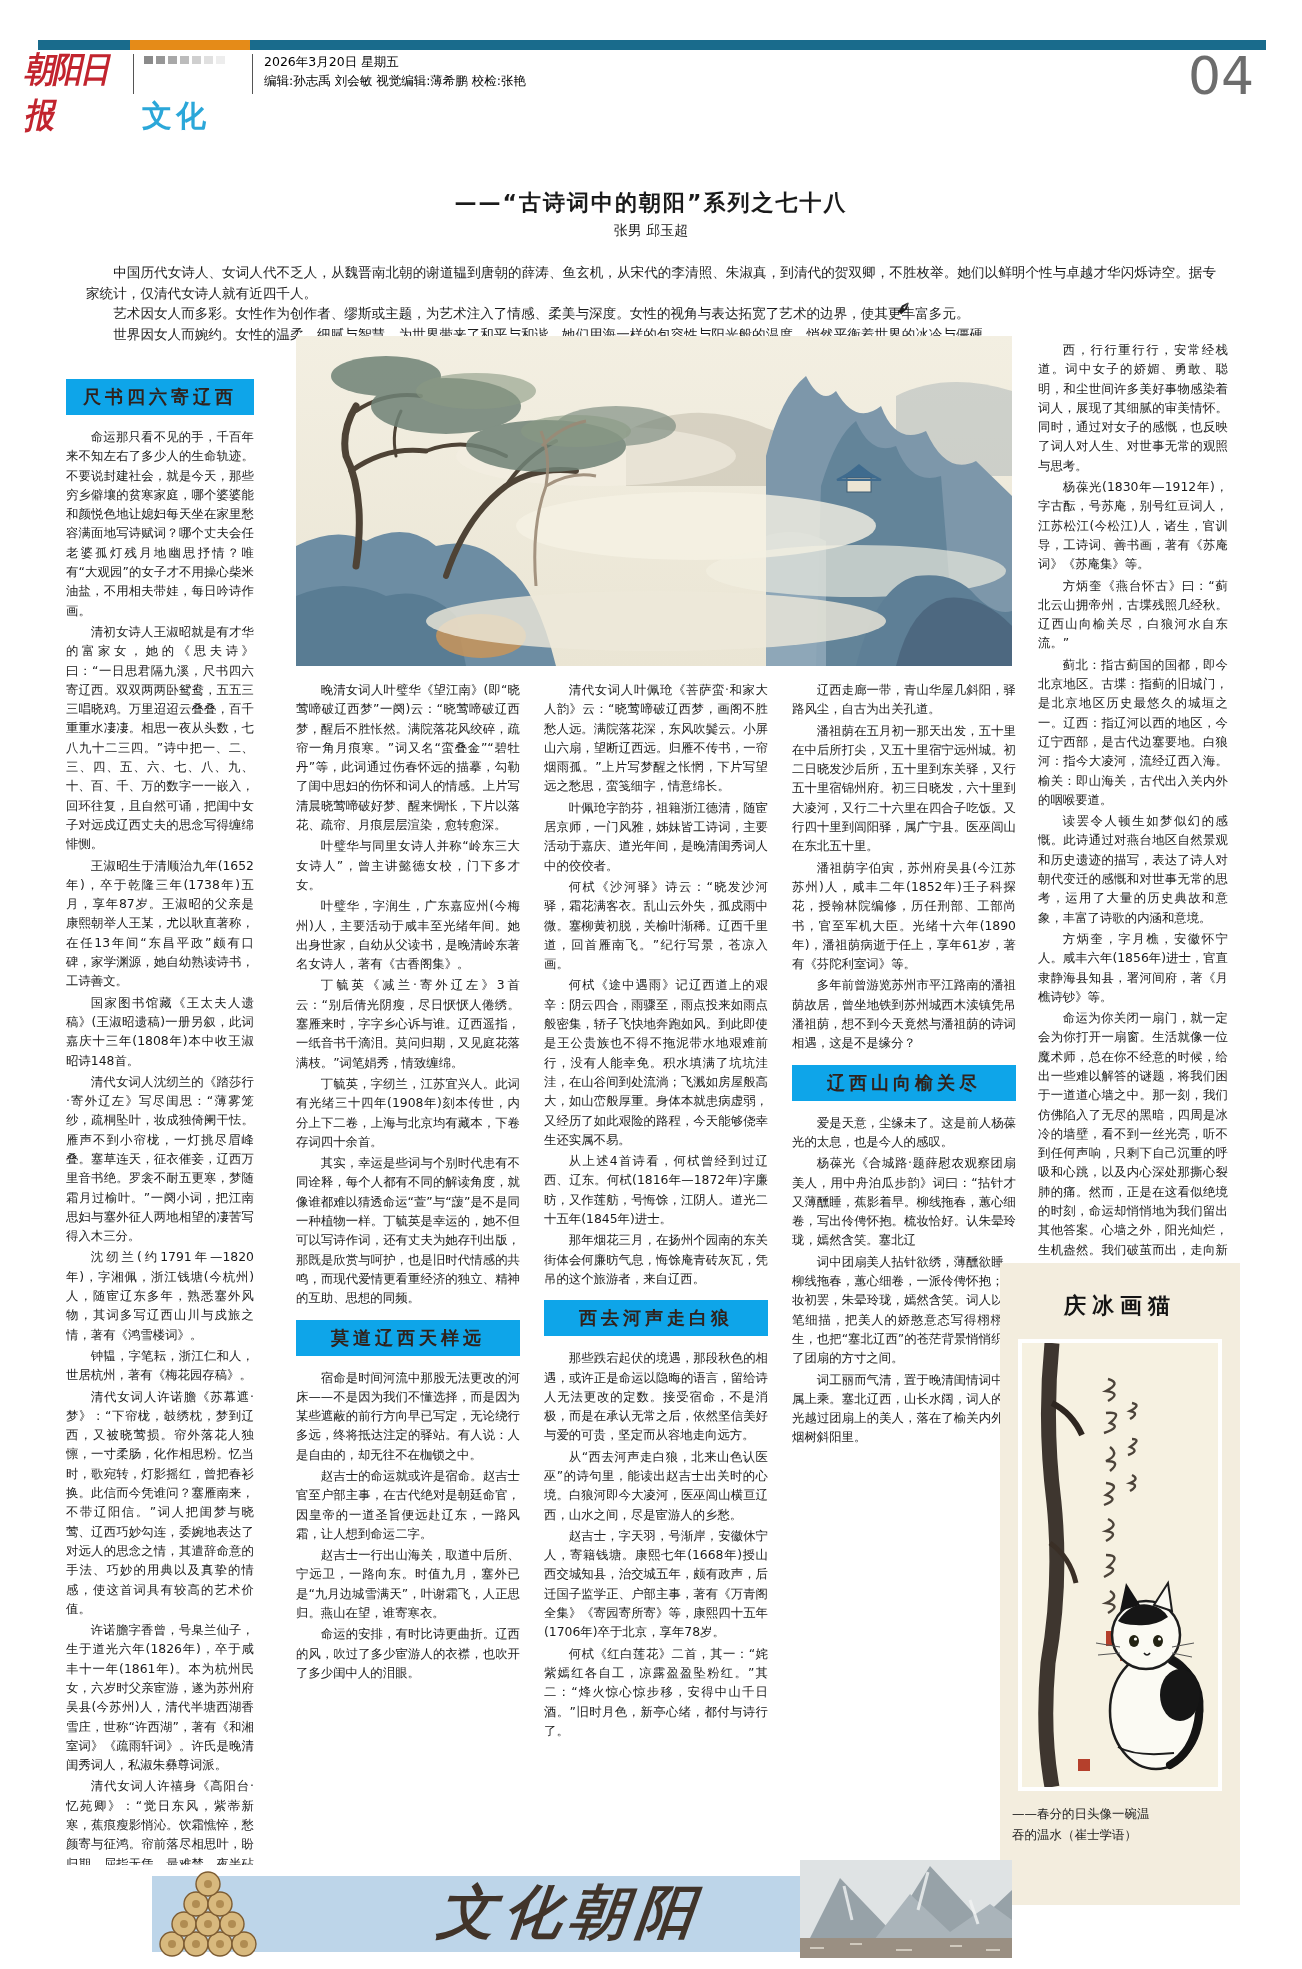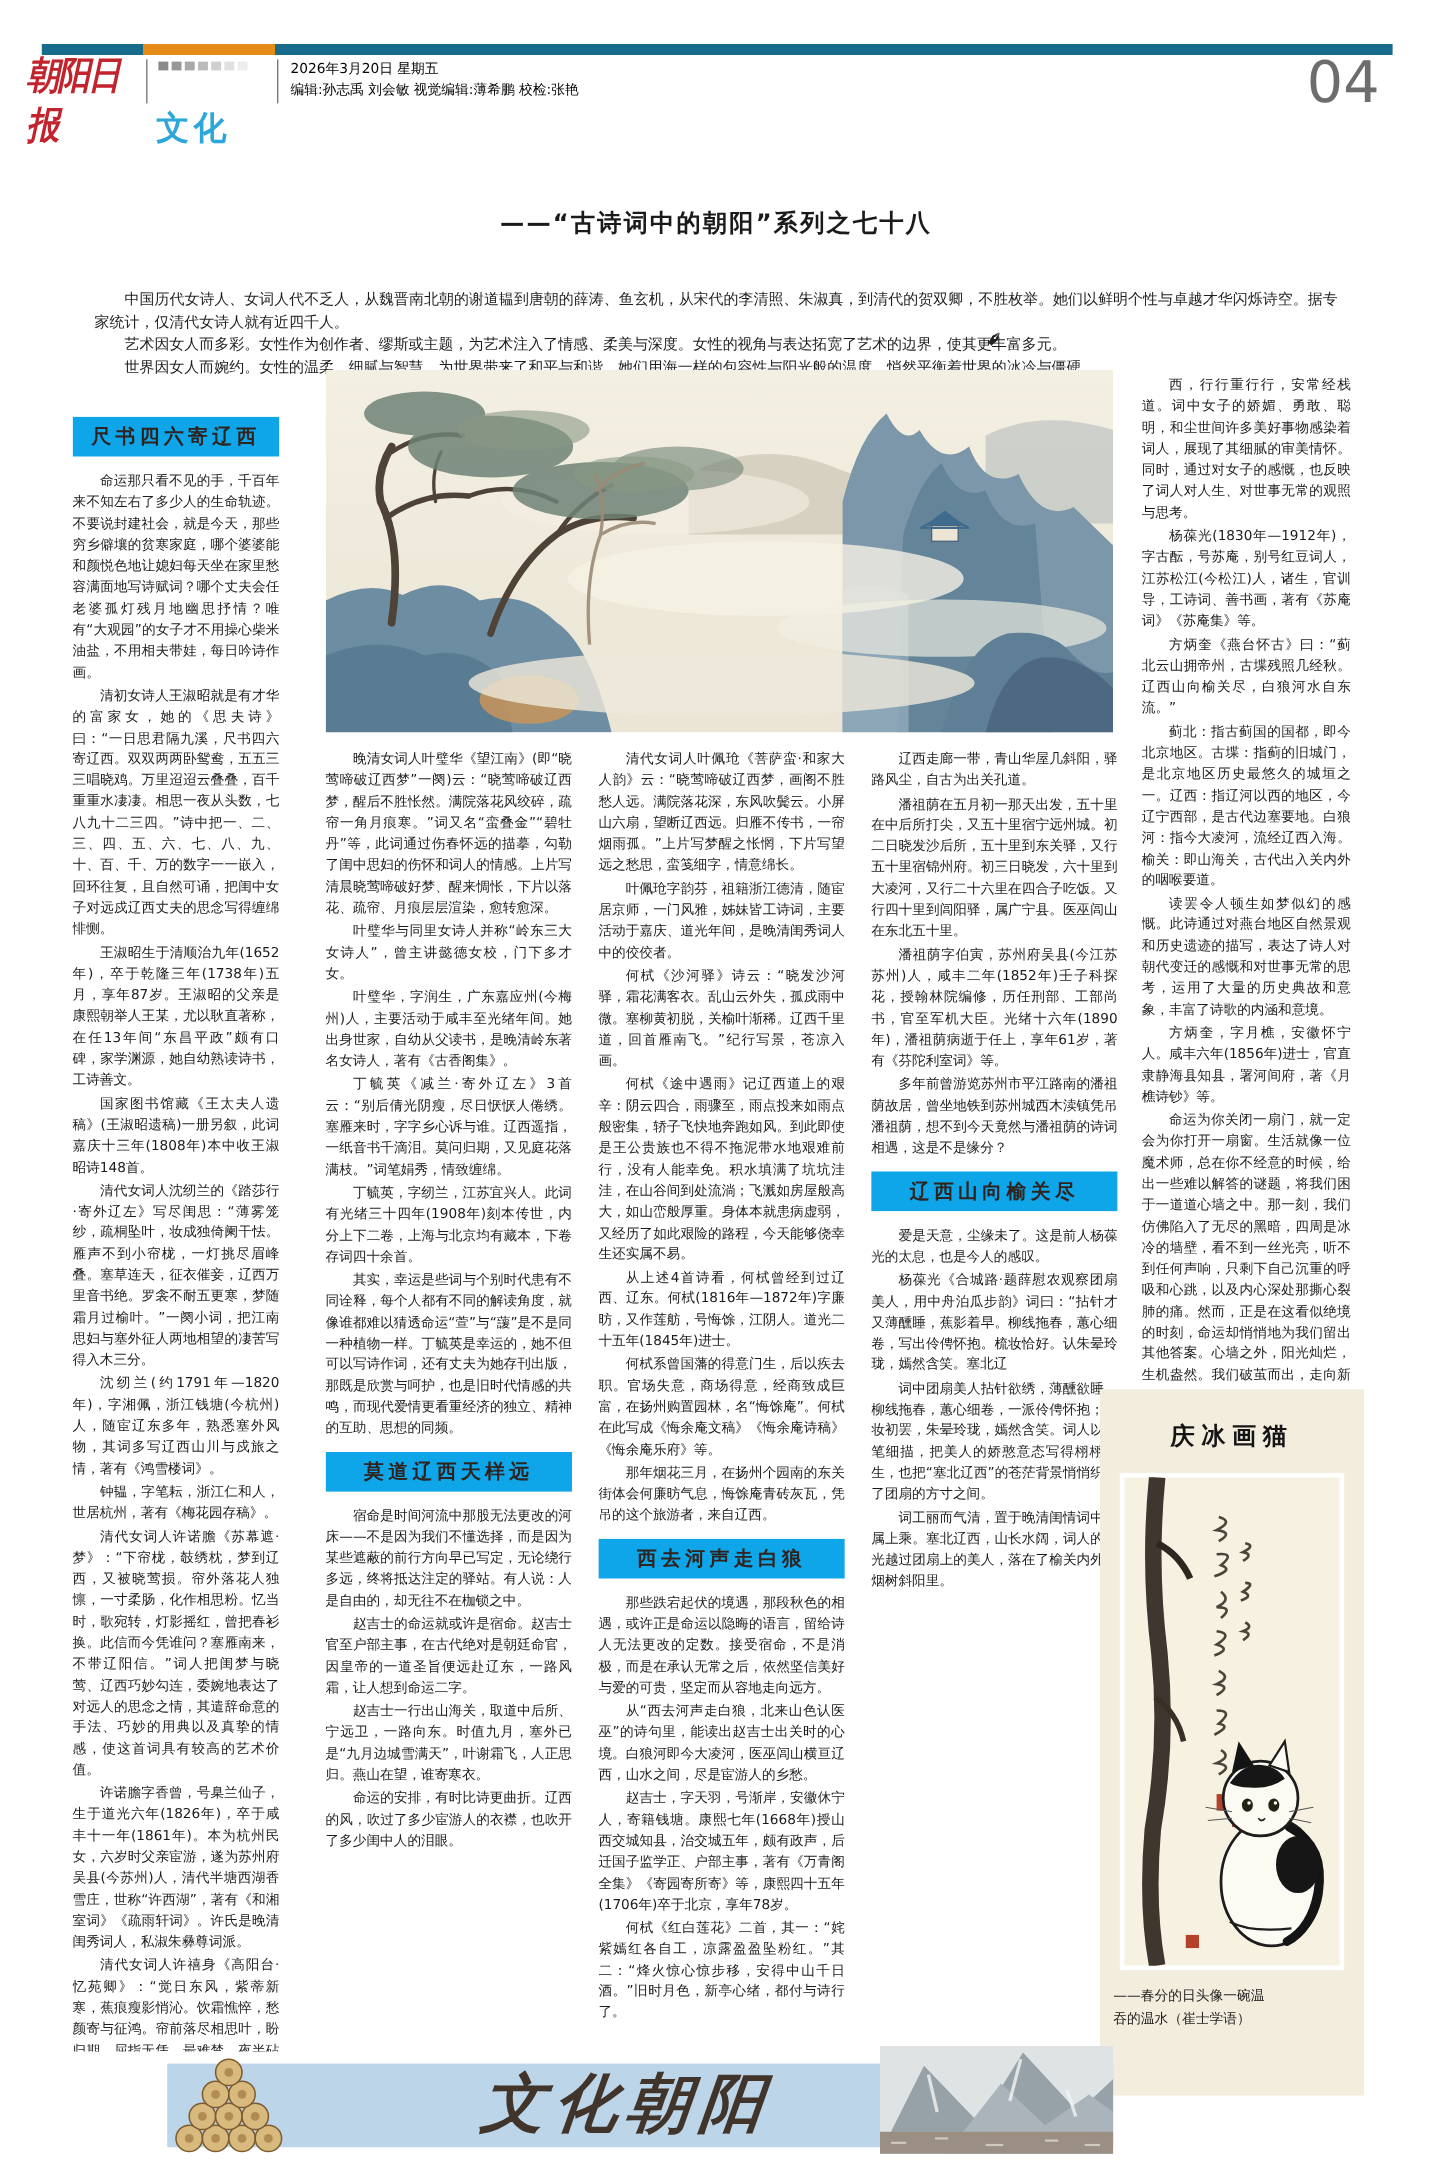--- a/index.html
+++ b/index.html
@@ -77,20 +77,21 @@
   </div>
   <div class="wenhua">文化</div>
   <div class="vline" style="left:252px;"></div>
   <div class="dateblock">
     <div>2026年3月20日  星期五</div>
     <div>编辑:孙志禹  刘会敏   视觉编辑:薄希鹏   校检:张艳</div>
   </div>
   <div class="pagenum">04</div>
 
   <div class="subtitle">——“古诗词中的朝阳”系列之七十八</div>
+  <div class="authors">张男  邱玉超</div>
   <div class="intro">
       <p>中国历代女诗人、女词人代不乏人，从魏晋南北朝的谢道韫到唐朝的薛涛、鱼玄机，从宋代的李清照、朱淑真，到清代的贺双卿，不胜枚举。她们以鲜明个性与卓越才华闪烁诗空。据专家统计，仅清代女诗人就有近四千人。</p>
       <p>艺术因女人而多彩。女性作为创作者、缪斯或主题，为艺术注入了情感、柔美与深度。女性的视角与表达拓宽了艺术的边界，使其更丰富多元。</p>
       <p>世界因女人而婉约。女性的温柔、细腻与智慧，为世界带来了和平与和谐。她们用海一样的包容性与阳光般的温度，悄然平衡着世界的冰冷与僵硬。</p>
     </div>
   <div class="pen">✒</div>
 
   <div class="painting">
     <svg width="716" height="330" viewBox="0 0 716 330">
       <defs>
@@ -182,21 +183,20 @@
       <p class="bp">赵吉士的命运就或许是宿命。赵吉士官至户部主事，在古代绝对是朝廷命官，因皇帝的一道圣旨便远赴辽东，一路风霜，让人想到命运二字。</p>
       <p class="bp">赵吉士一行出山海关，取道中后所、宁远卫，一路向东。时值九月，塞外已是“九月边城雪满天”，叶谢霜飞，人正思归。燕山在望，谁寄寒衣。</p>
       <p class="bp">命运的安排，有时比诗更曲折。辽西的风，吹过了多少宦游人的衣襟，也吹开了多少闺中人的泪眼。</p>
     </div>
   <div id="colm2" class="ncol">
       <p class="bp">清代女词人叶佩玱《菩萨蛮·和家大人韵》云：“晓莺啼破辽西梦，画阁不胜愁人远。满院落花深，东风吹鬓云。小屏山六扇，望断辽西远。归雁不传书，一帘烟雨孤。”上片写梦醒之怅惘，下片写望远之愁思，蛮笺细字，情意绵长。</p>
       <p class="bp">叶佩玱字韵芬，祖籍浙江德清，随宦居京师，一门风雅，姊妹皆工诗词，主要活动于嘉庆、道光年间，是晚清闺秀词人中的佼佼者。</p>
       <p class="bp">何栻《沙河驿》诗云：“晓发沙河驿，霜花满客衣。乱山云外失，孤戍雨中微。塞柳黄初脱，关榆叶渐稀。辽西千里道，回首雁南飞。”纪行写景，苍凉入画。</p>
       <p class="bp">何栻《途中遇雨》记辽西道上的艰辛：阴云四合，雨骤至，雨点投来如雨点般密集，轿子飞快地奔跑如风。到此即使是王公贵族也不得不拖泥带水地艰难前行，没有人能幸免。积水填满了坑坑洼洼，在山谷间到处流淌；飞溅如房屋般高大，如山峦般厚重。身体本就患病虚弱，又经历了如此艰险的路程，今天能够侥幸生还实属不易。</p>
       <p class="bp">从上述4首诗看，何栻曾经到过辽西、辽东。何栻(1816年—1872年)字廉昉，又作莲舫，号悔馀，江阴人。道光二十五年(1845年)进士。</p>
-      <p class="bp">何栻系曾国藩的得意门生，后以疾去职。官场失意，商场得意，经商致成巨富，在扬州购置园林，名“悔馀庵”。何栻在此写成《悔余庵文稿》《悔余庵诗稿》《悔余庵乐府》等。</p>
       <p class="bp">那年烟花三月，在扬州个园南的东关街体会何廉昉气息，悔馀庵青砖灰瓦，凭吊的这个旅游者，来自辽西。</p>
       <div class="sechead">西去河声走白狼</div>
       <p class="bp">那些跌宕起伏的境遇，那段秋色的相遇，或许正是命运以隐晦的语言，留给诗人无法更改的定数。接受宿命，不是消极，而是在承认无常之后，依然坚信美好与爱的可贵，坚定而从容地走向远方。</p>
       <p class="bp">从“西去河声走白狼，北来山色认医巫”的诗句里，能读出赵吉士出关时的心境。白狼河即今大凌河，医巫闾山横亘辽西，山水之间，尽是宦游人的乡愁。</p>
       <p class="bp">赵吉士，字天羽，号渐岸，安徽休宁人，寄籍钱塘。康熙七年(1668年)授山西交城知县，治交城五年，颇有政声，后迁国子监学正、户部主事，著有《万青阁全集》《寄园寄所寄》等，康熙四十五年(1706年)卒于北京，享年78岁。</p>
       <p class="bp">何栻《红白莲花》二首，其一：“姹紫嫣红各自工，凉露盈盈坠粉红。”其二：“烽火惊心惊步移，安得中山千日酒。”旧时月色，新亭心绪，都付与诗行了。</p>
     </div>
   <div id="colm3" class="ncol">
       <p class="bp">辽西走廊一带，青山华屋几斜阳，驿路风尘，自古为出关孔道。</p>
       <p class="bp">潘祖荫在五月初一那天出发，五十里在中后所打尖，又五十里宿宁远州城。初二日晓发沙后所，五十里到东关驿，又行五十里宿锦州府。初三日晓发，六十里到大凌河，又行二十六里在四合子吃饭。又行四十里到闾阳驿，属广宁县。医巫闾山在东北五十里。</p>

